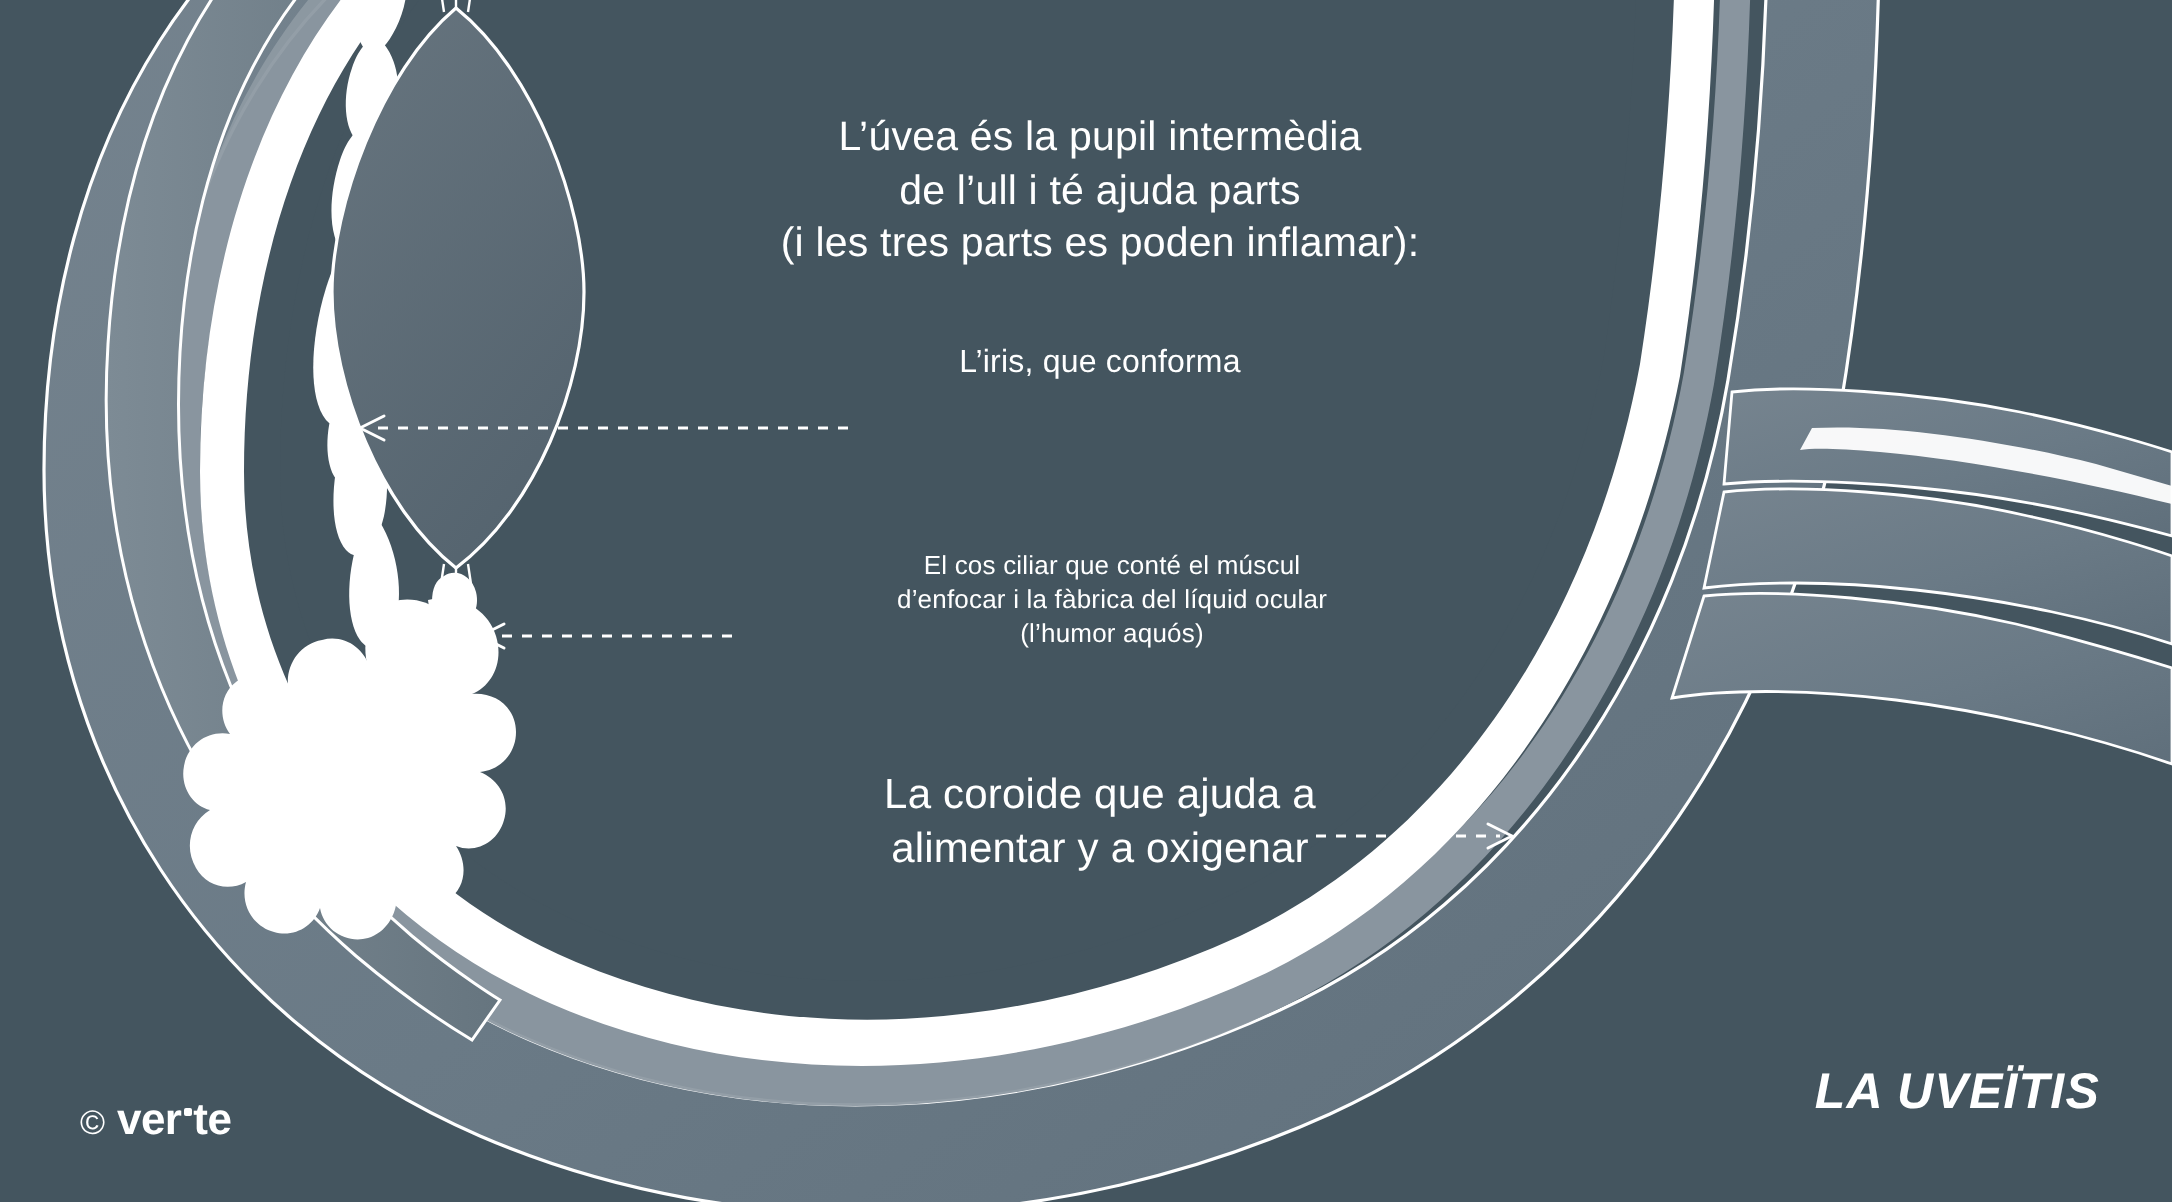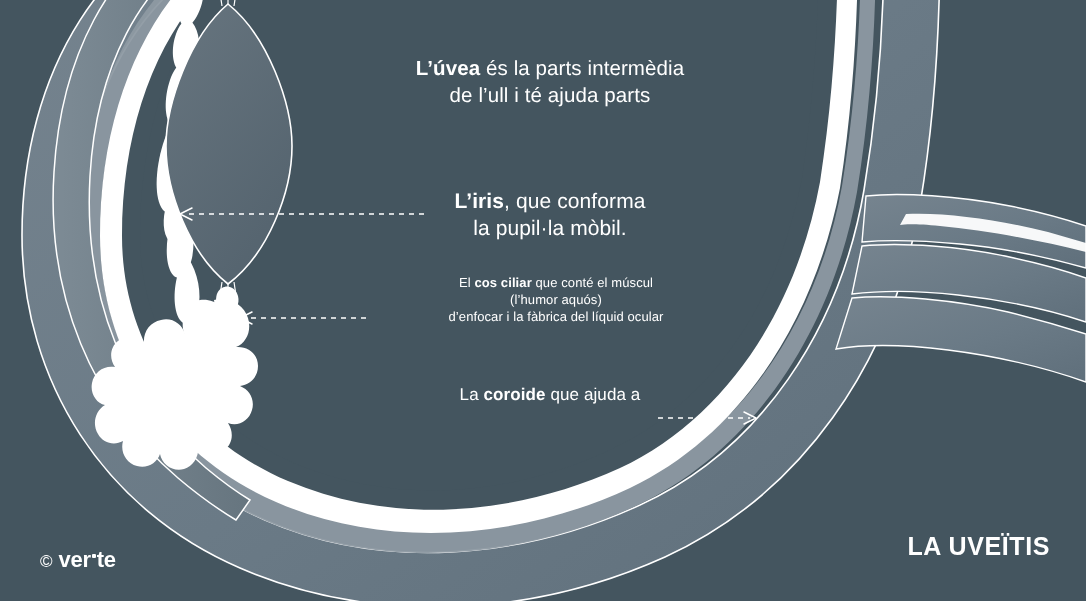--- a/index.html
+++ b/index.html
@@ -15,26 +15,26 @@
 
   .textblock{
     position:absolute;
     color:#ffffff;
     text-align:center;
     line-height:1.30;
     letter-spacing:.1px;
     font-weight:400;
     text-rendering:geometricPrecision;
   }
-  .textblock b{font-weight:700;}
+  .textblock b{font-weight:400;}
 
   #block-uvea{left:358px;top:56px;width:384px;font-size:20.5px;}
-  #block-iris{left:400px;top:188px;width:300px;font-size:21px;}
+  #block-iris{left:400px;top:172px;width:300px;font-size:16px;}
   #block-ciliar{left:344px;top:275px;width:424px;font-size:13px;}
-  #block-coroide{left:400px;top:384px;width:300px;font-size:17px;}
+  #block-coroide{left:400px;top:384px;width:300px;font-size:21px;}
 
   #logo{
     position:absolute;left:40px;top:547px;
     display:flex;align-items:center;gap:6px;
     color:#ffffff;
   }
   #logo .c-mark{
     font-size:17px;line-height:1;font-weight:400;
     position:relative;top:1px;
   }
@@ -44,20 +44,21 @@
   }
   #logo .wordmark .dot{
     display:inline-block;width:4px;height:4px;background:#fff;
     border-radius:1px;margin:0 1px;position:relative;top:-4px;
   }
 
   #title{
     position:absolute;right:36px;top:532px;
     color:#ffffff;font-size:25px;font-weight:700;
     letter-spacing:.6px;
+    font-style:italic;
   }
 </style>
 </head>
 <body>
 
 <div id="stage">
 
   <svg class="diagram" viewBox="0 0 1086 601">
     <defs>
       <linearGradient id="gradWall" x1="0" y1="0" x2="1" y2="1">
@@ -287,44 +288,45 @@
       <g stroke="#ffffff" stroke-width="1.5" fill="none">
         <line x1="658" y1="418" x2="750" y2="418" stroke-dasharray="5 5"></line>
         <path d="M 756,418 L 744,412 M 756,418 L 744,424" stroke-linecap="round"></path>
       </g>
 
     </g>
   </svg>
 
   <div class="textblock" id="block-uvea">
     <div>
-      <b>L’úvea</b><span> és la parts intermèdia</span>
+      <b>L’úvea</b><span> és la pupil intermèdia</span>
     </div>
     <div>de l’ull i té ajuda parts</div>
+    <div>(i les tres parts es poden inflamar):</div>
   </div>
 
   <div class="textblock" id="block-iris">
     <div>
       <b>L’iris</b><span>, que conforma</span>
     </div>
-    <div>la pupil·la mòbil.</div>
   </div>
 
   <div class="textblock" id="block-ciliar">
     <div>
       <span>El </span><b>cos ciliar</b><span> que conté el múscul</span>
     </div>
+    <div>d’enfocar i la fàbrica del líquid ocular</div>
     <div>(l’humor aquós)</div>
-    <div>d’enfocar i la fàbrica del líquid ocular</div>
   </div>
 
   <div class="textblock" id="block-coroide">
     <div>
       <span>La </span><b>coroide</b><span> que ajuda a</span>
     </div>
+    <div>alimentar y a oxigenar</div>
   </div>
 
   <div id="logo">
     <span class="c-mark">©</span>
     <span class="wordmark">
       <span>ver</span>
       <span class="dot"></span>
       <span>te</span>
     </span>
   </div>

